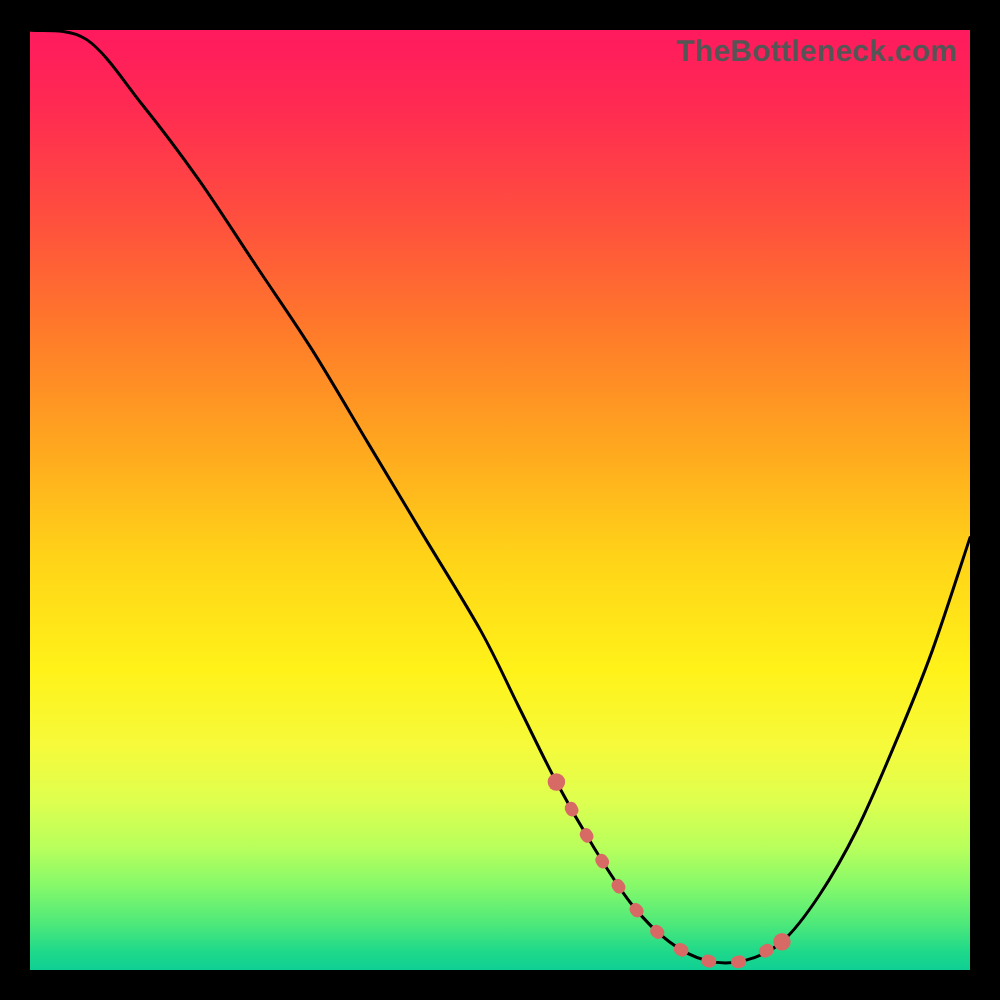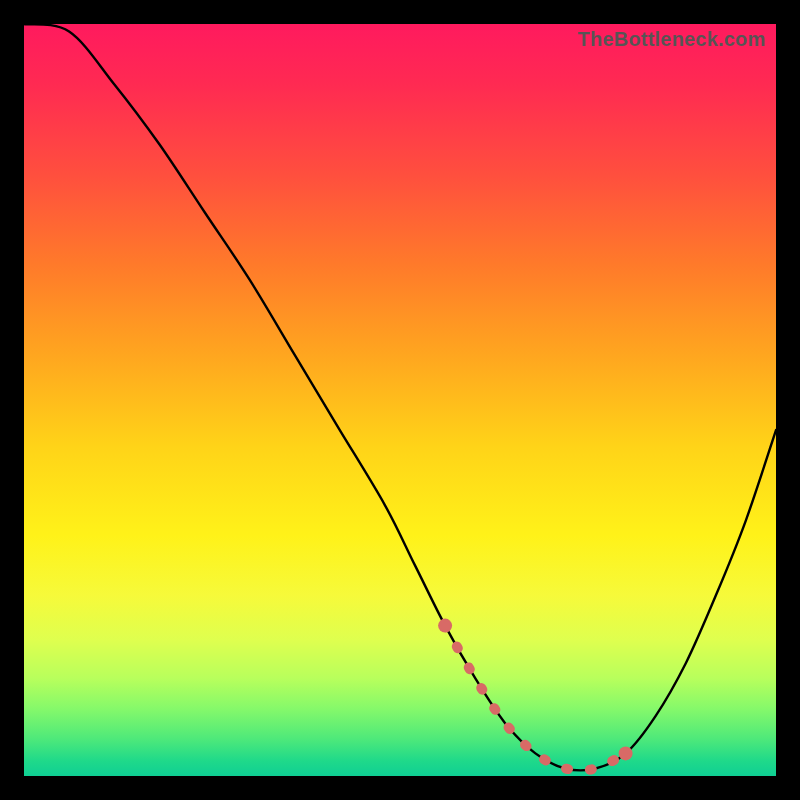--- a/index.html
+++ b/index.html
@@ -42,21 +42,21 @@
       #4fe97a 95%,
       #1fd98a 98%,
       #0fcf94 100%
     );
   }
   .watermark {
     position: absolute;
     top: 4px;
     right: 10px;
     color: #555;
-    font-size: 20px;
+    font-size: 24px;
     font-weight: 600;
     letter-spacing: 0.2px;
     user-select: none;
   }
   svg.overlay {
     position: absolute;
     left: 0;
     top: 0;
     width: 752px;
     height: 752px;

